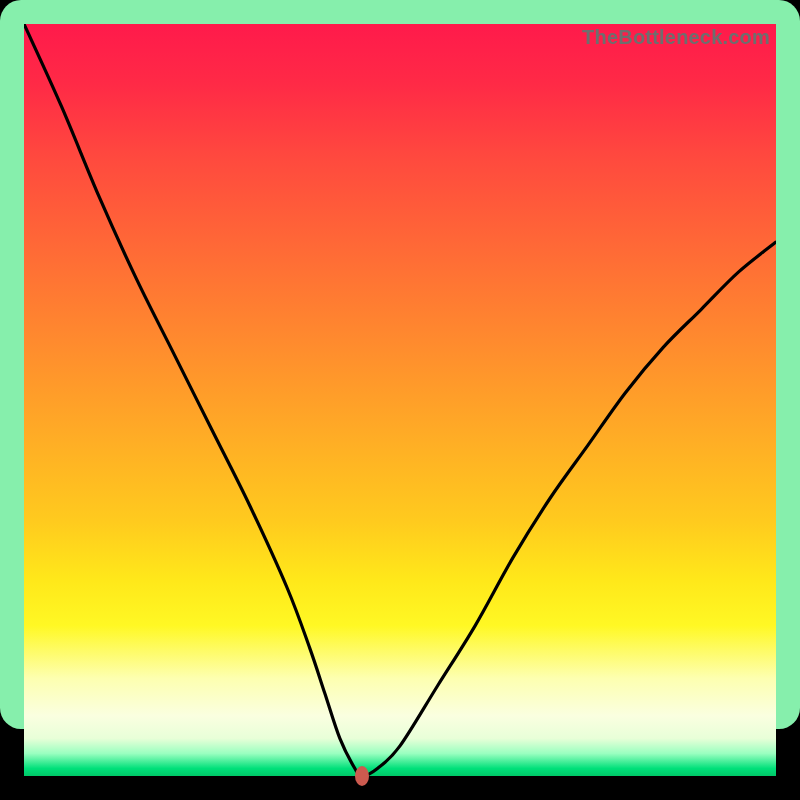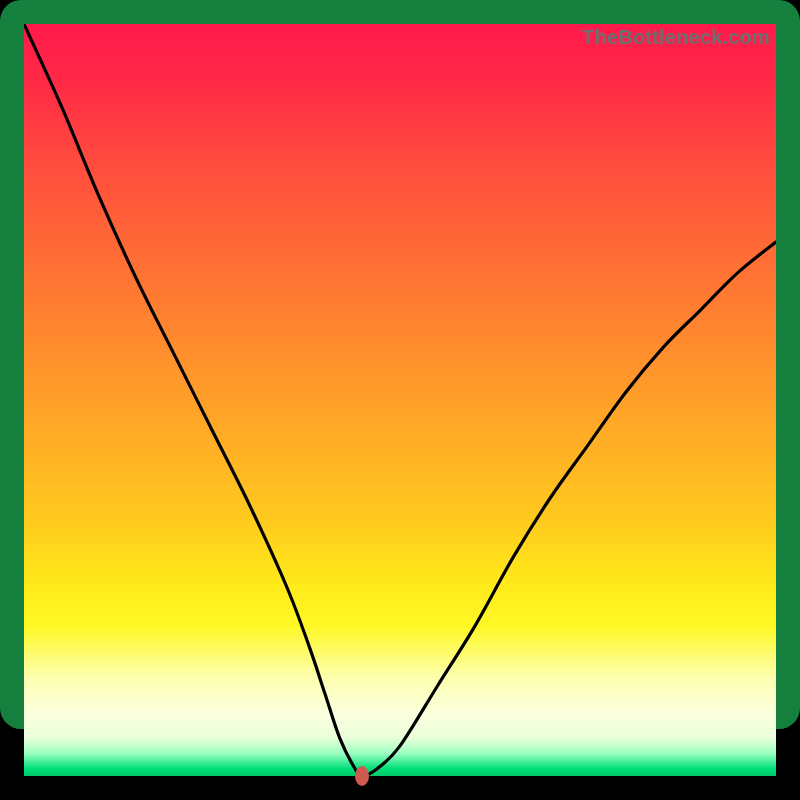--- a/index.html
+++ b/index.html
@@ -7,21 +7,21 @@
     padding: 0;
     width: 800px;
     height: 800px;
     background: #000000;
     overflow: hidden;
   }
   .frame {
     position: relative;
     width: 800px;
     height: 729px;
-    background: #15803d;
+    background: #86efac;
     border-radius: 21px;
   }
   .plot {
     position: absolute;
     left: 24px;
     top: 24px;
     width: 752px;
     height: 752px;
     background: linear-gradient(to bottom,
       #ff1a4b 0%,

